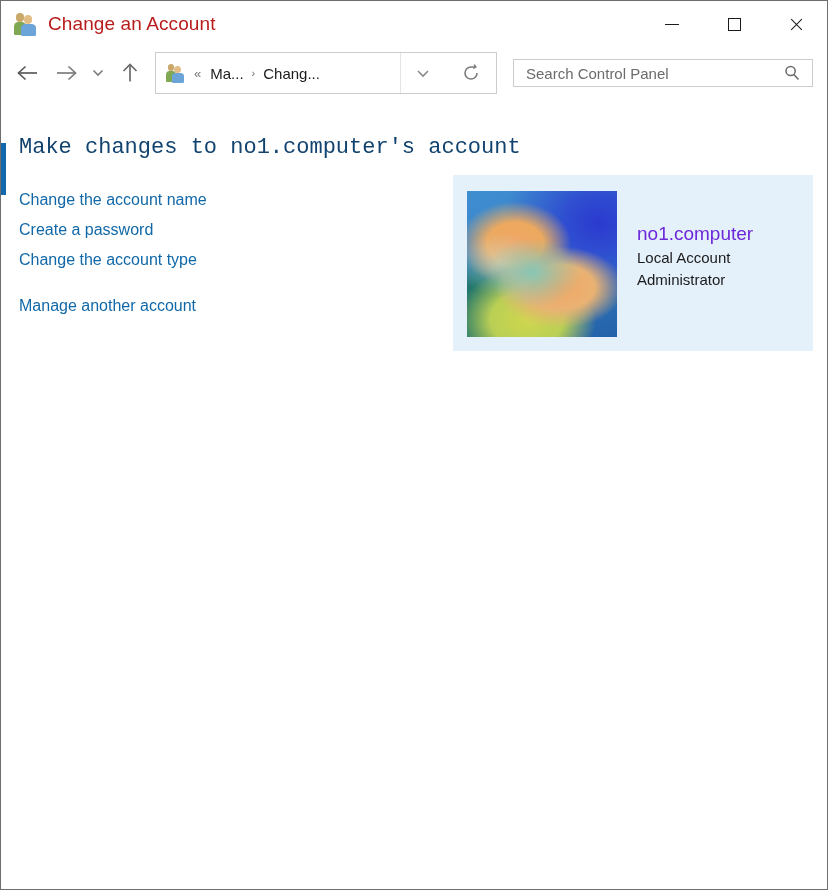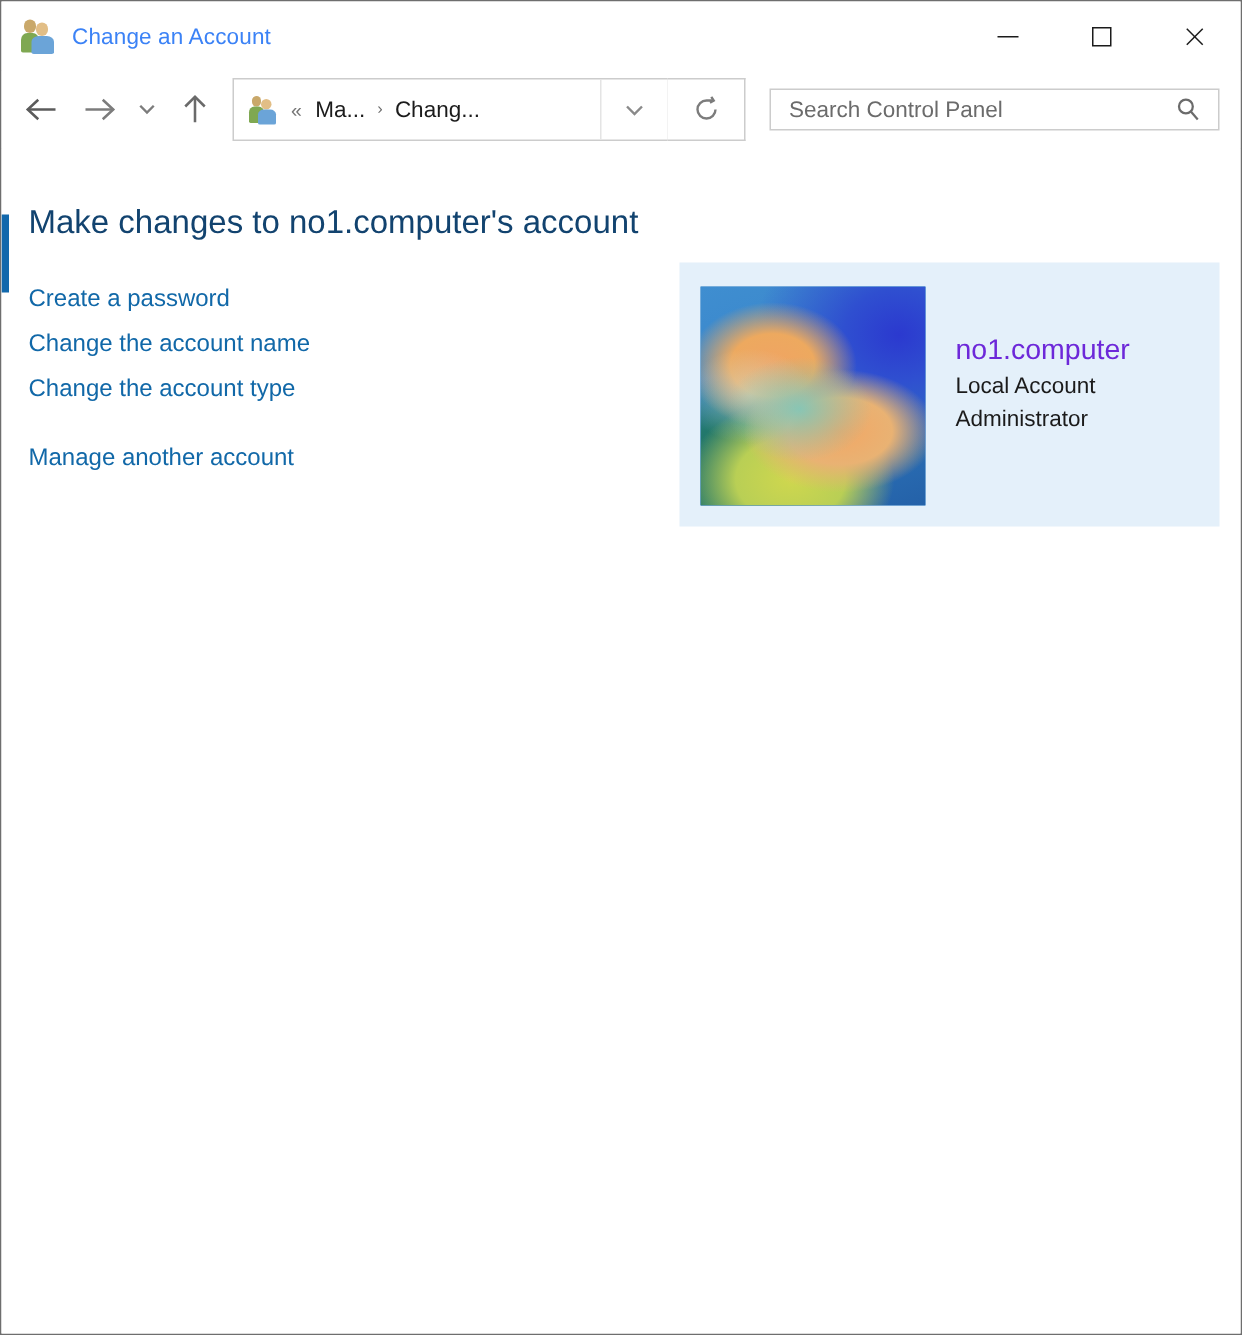--- a/index.html
+++ b/index.html
@@ -36,22 +36,22 @@
   }
   .title-icon {
     width: 24px;
     height: 24px;
     margin-left: 13px;
     margin-right: 10px;
     position: relative;
     flex: 0 0 24px;
   }
   .title-text {
-    font-size: 15px;
-    color: #3b82f6;
+    font-size: 19px;
+    color: #b91c1c;
     letter-spacing: 0.1px;
     white-space: nowrap;
   }
   .winbtns {
     position: absolute;
     right: 0;
     top: 0;
     height: 46px;
     display: flex;
     align-items: center;
@@ -231,20 +231,21 @@
     height: 52px;
     background: #1268ac;
   }
   .page-title {
     position: absolute;
     left: 18px;
     top: 36px;
     font-size: 22px;
     color: #12436f;
     white-space: nowrap;
+    font-family: Liberation Mono, monospace;
   }
   .tasklinks {
     position: absolute;
     left: 18px;
     top: 86px;
     display: flex;
     flex-direction: column;
   }
   .tasklink {
     font-size: 16px;
@@ -459,22 +460,22 @@
     </div>
   </div>
 
   <div class="content">
 
     <div class="nav-accent"></div>
 
     <div class="page-title">Make changes to no1.computer's account</div>
 
     <div class="tasklinks">
+      <a href="#" class="tasklink">Change the account name</a>
       <a href="#" class="tasklink">Create a password</a>
-      <a href="#" class="tasklink">Change the account name</a>
       <a href="#" class="tasklink">Change the account type</a>
       <a href="#" class="tasklink spaced">Manage another account</a>
     </div>
 
     <div class="account-panel">
       <div class="avatar">
         <div class="l1"></div>
         <div class="l2"></div>
         <div class="l3"></div>
         <div class="l4"></div>

